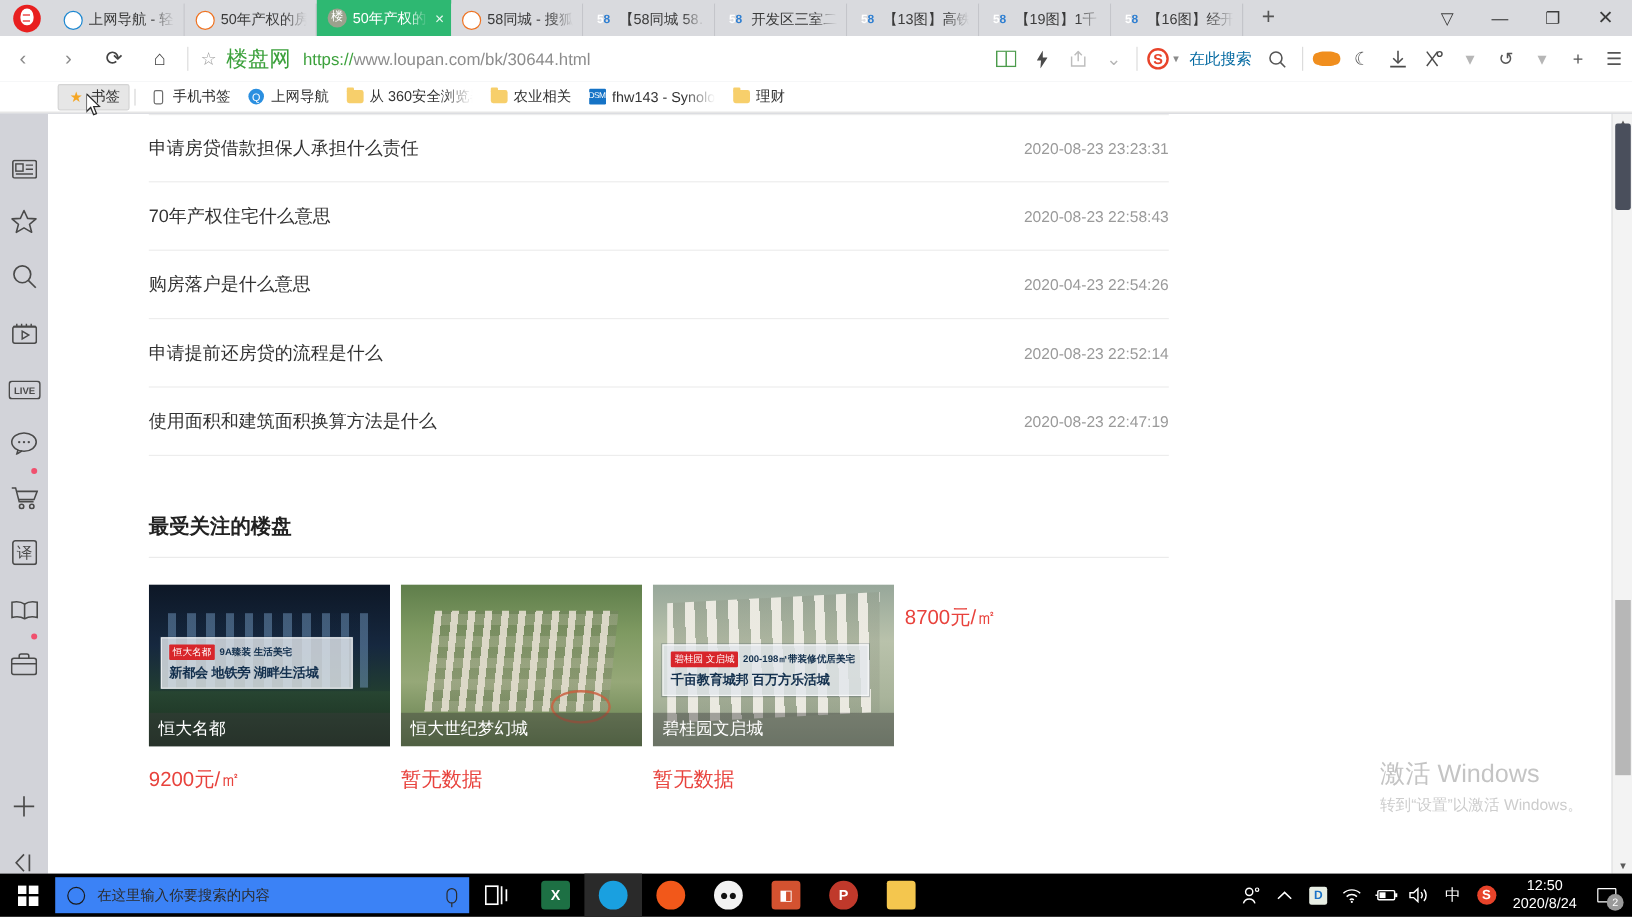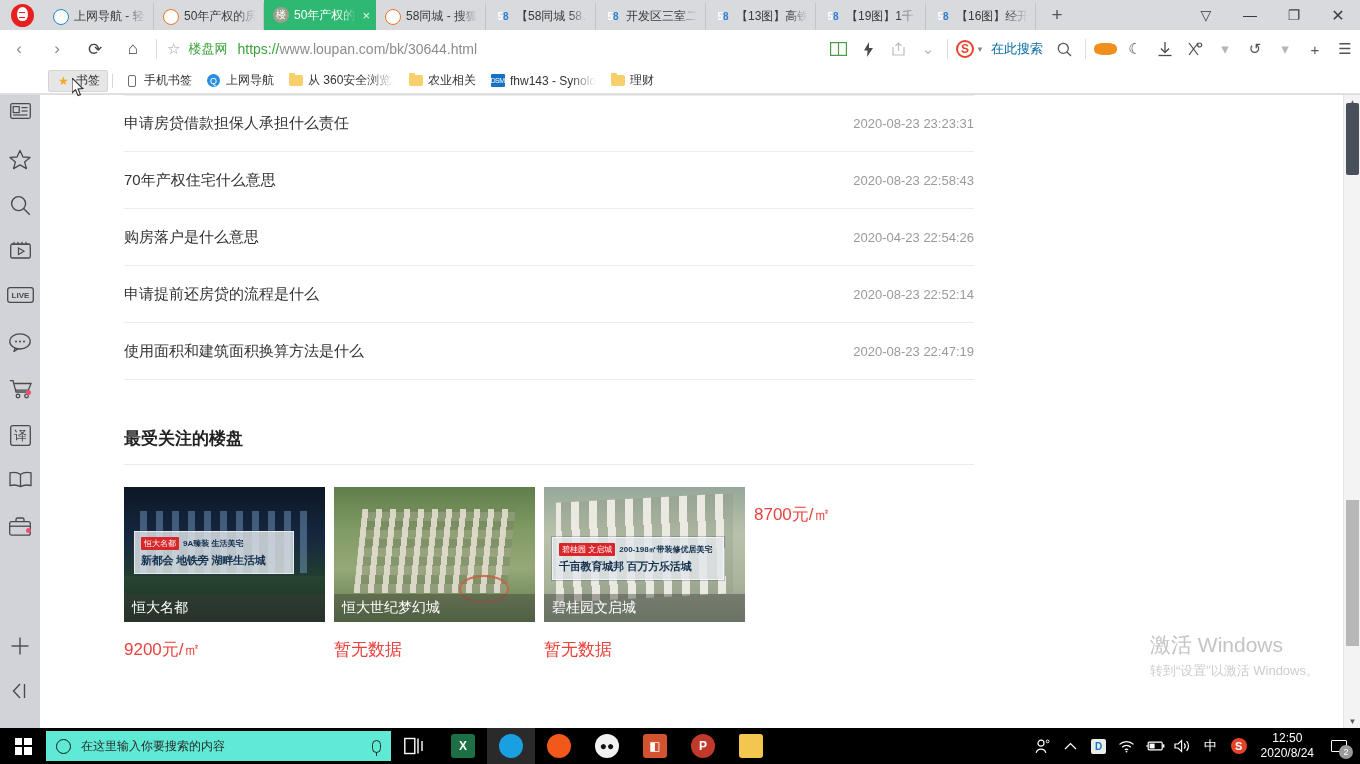--- a/index.html
+++ b/index.html
@@ -36,21 +36,21 @@
   .wbtn { width:44px; height:30px; display:flex; align-items:center; justify-content:center; font-size:14px; color:#3c3c3c; }
   .wbtn.close { font-size:16px; }
 
   
   .toolbar { position:absolute; left:0; top:30px; width:1360px; height:38px; background:#ffffff; display:flex; align-items:center; }
   .nav-ico { width:38px; height:38px; display:flex; align-items:center; justify-content:center; color:#8b8b8b; font-size:17px; }
   .nav-ico.dark { color:#444; }
   .tb-sep { width:1px; height:20px; background:#dcdcdc; margin:0 4px; }
   .urlbar { flex:1; display:flex; align-items:center; height:38px; padding-left:6px; }
   .star-ico { font-size:15px; color:#9a9a9a; margin-right:8px; }
-  .sitename { color:#3ca13c; font-size:13px; margin-right:10px; }
+  .sitename { color:#3ca13c; font-size:18px; margin-right:10px; }
   .url { font-size:14px; color:#8c8c8c; }
   .url .sch { color:#3ca13c; }
   .tbright { display:flex; align-items:center; height:38px; }
   .tbr-ico { width:30px; height:38px; display:flex; align-items:center; justify-content:center; font-size:15px; color:#555; }
   .tbr-ico.green { color:#4b9b4b; }
   .tbr-ico.gray { color:#b6b6b6; }
   .searchbox { display:flex; align-items:center; height:38px; padding:0 4px; }
   .sg-logo { width:18px; height:18px; border-radius:50%; border:2px solid #e8432a; color:#e8432a; font-weight:bold; font-size:12px; display:flex; align-items:center; justify-content:center; margin-right:2px; }
   .caret { font-size:8px; color:#8a8a8a; margin-right:7px; }
   .search-ph { font-size:13px; color:#0369a1; }
@@ -68,21 +68,21 @@
   .ic-folder { width:14px; height:11px; background:#f7cf6b; border-radius:1px 2px 2px 2px; position:relative; }
   .ic-folder::before { content:""; position:absolute; left:0; top:-2.5px; width:6px; height:3px; background:#f7cf6b; border-radius:1px 1px 0 0; }
   .ic-phone { width:8px; height:12px; border:1.4px solid #6d6d6d; border-radius:2px; }
   .ic-nav { width:13px; height:13px; border-radius:50%; background:#2a8fe0; color:#fff; font-size:9px; display:flex; align-items:center; justify-content:center; }
   .ic-dsm { width:14px; height:13px; background:#1573c6; color:#fff; font-size:7px; display:flex; align-items:center; justify-content:center; border-radius:1px; letter-spacing:-.5px; }
   .bm-sep { width:1px; height:14px; background:#d8d8d8; margin:0 4px; }
   .bm .trunc { overflow:hidden; max-width:86px; -webkit-mask-image:linear-gradient(to right,#000 70%,transparent 100%); mask-image:linear-gradient(to right,#000 70%,transparent 100%); }
 
   
   .rail { position:absolute; left:0; top:95px; width:40px; height:633px; background:#d2d3d9; display:flex; flex-direction:column; align-items:center; padding-top:8px; }
-  .rail-ico { width:40px; height:46px; display:flex; align-items:flex-start; justify-content:center; color:#4a4a4a; position:relative; }
+  .rail-ico { width:40px; height:46px; display:flex; align-items:flex-end; justify-content:center; color:#4a4a4a; position:relative; }
   .rail-ico svg { display:block; }
   .dot { position:absolute; top:11px; right:9px; width:5px; height:5px; border-radius:50%; background:#f0506e; }
   .rail-spacer { flex:1; }
 
   
   .page { position:absolute; left:40px; top:95px; width:1303px; height:633px; background:#ffffff; overflow:hidden;padding-left:46px; }
   .content { position:absolute; left:84px; top:0px; width:850px; }
 
   .art-list { border-top:0; }
   .art-row { height:57px; display:flex; align-items:center; justify-content:space-between; border-bottom:1px solid #ededed; }
@@ -147,21 +147,21 @@
   .vsb-arrow { width:17px; height:14px; display:flex; align-items:center; justify-content:center; font-size:8px; color:#5a5a5a; }
   .vsb-arrow.bot { position:absolute; bottom:0; }
   .vsb-thumb { position:absolute; left:2px; top:8px; width:13px; height:72px; background:#4a4f5c; border-radius:2px; }
   .vsb-page { position:absolute; left:2px; top:405px; width:13px; height:146px; background:#b7b7b7; }
 
   
   .taskbar { position:absolute; left:0; top:728px; width:1360px; height:36px; background:#000000; display:flex; align-items:center; }
   .start { width:46px; height:36px; display:flex; align-items:center; justify-content:center; }
   .win-logo { width:17px; height:17px; display:grid; grid-template-columns:1fr 1fr; grid-template-rows:1fr 1fr; gap:2px; }
   .win-logo span { background:#fff; display:block; }
-  .tb-search { width:345px; height:30px; background:#5eead4; display:flex; align-items:center; padding:0 10px; }
+  .tb-search { width:345px; height:30px; background:#3b82f6; display:flex; align-items:center; padding:0 10px; }
   .tb-search .circ { width:15px; height:15px; border:1.8px solid #1a1a1a; border-radius:50%; flex:0 0 15px; }
   .tb-search .ph { margin-left:10px; font-size:12px; color:#2b2b2b; flex:1; }
   .mic { width:9px; height:13px; border-radius:5px; border:1.6px solid #2b2b2b; position:relative; }
   .mic::after{ content:""; position:absolute; left:2.6px; bottom:-4px; width:1.6px; height:4px; background:#2b2b2b; }
   .tb-ico { width:48px; height:36px; display:flex; align-items:center; justify-content:center; }
   .tb-ico.active { background:#2a2a2a; }
   .app { width:24px; height:24px; border-radius:3px; display:flex; align-items:center; justify-content:center; font-size:12px; font-weight:bold; color:#fff; }
   .a-excel { background:#1d7044; }
   .a-sogou { background:#1aa0e0; border-radius:50%; }
   .a-fire { background:#f2581a; border-radius:50%; }

